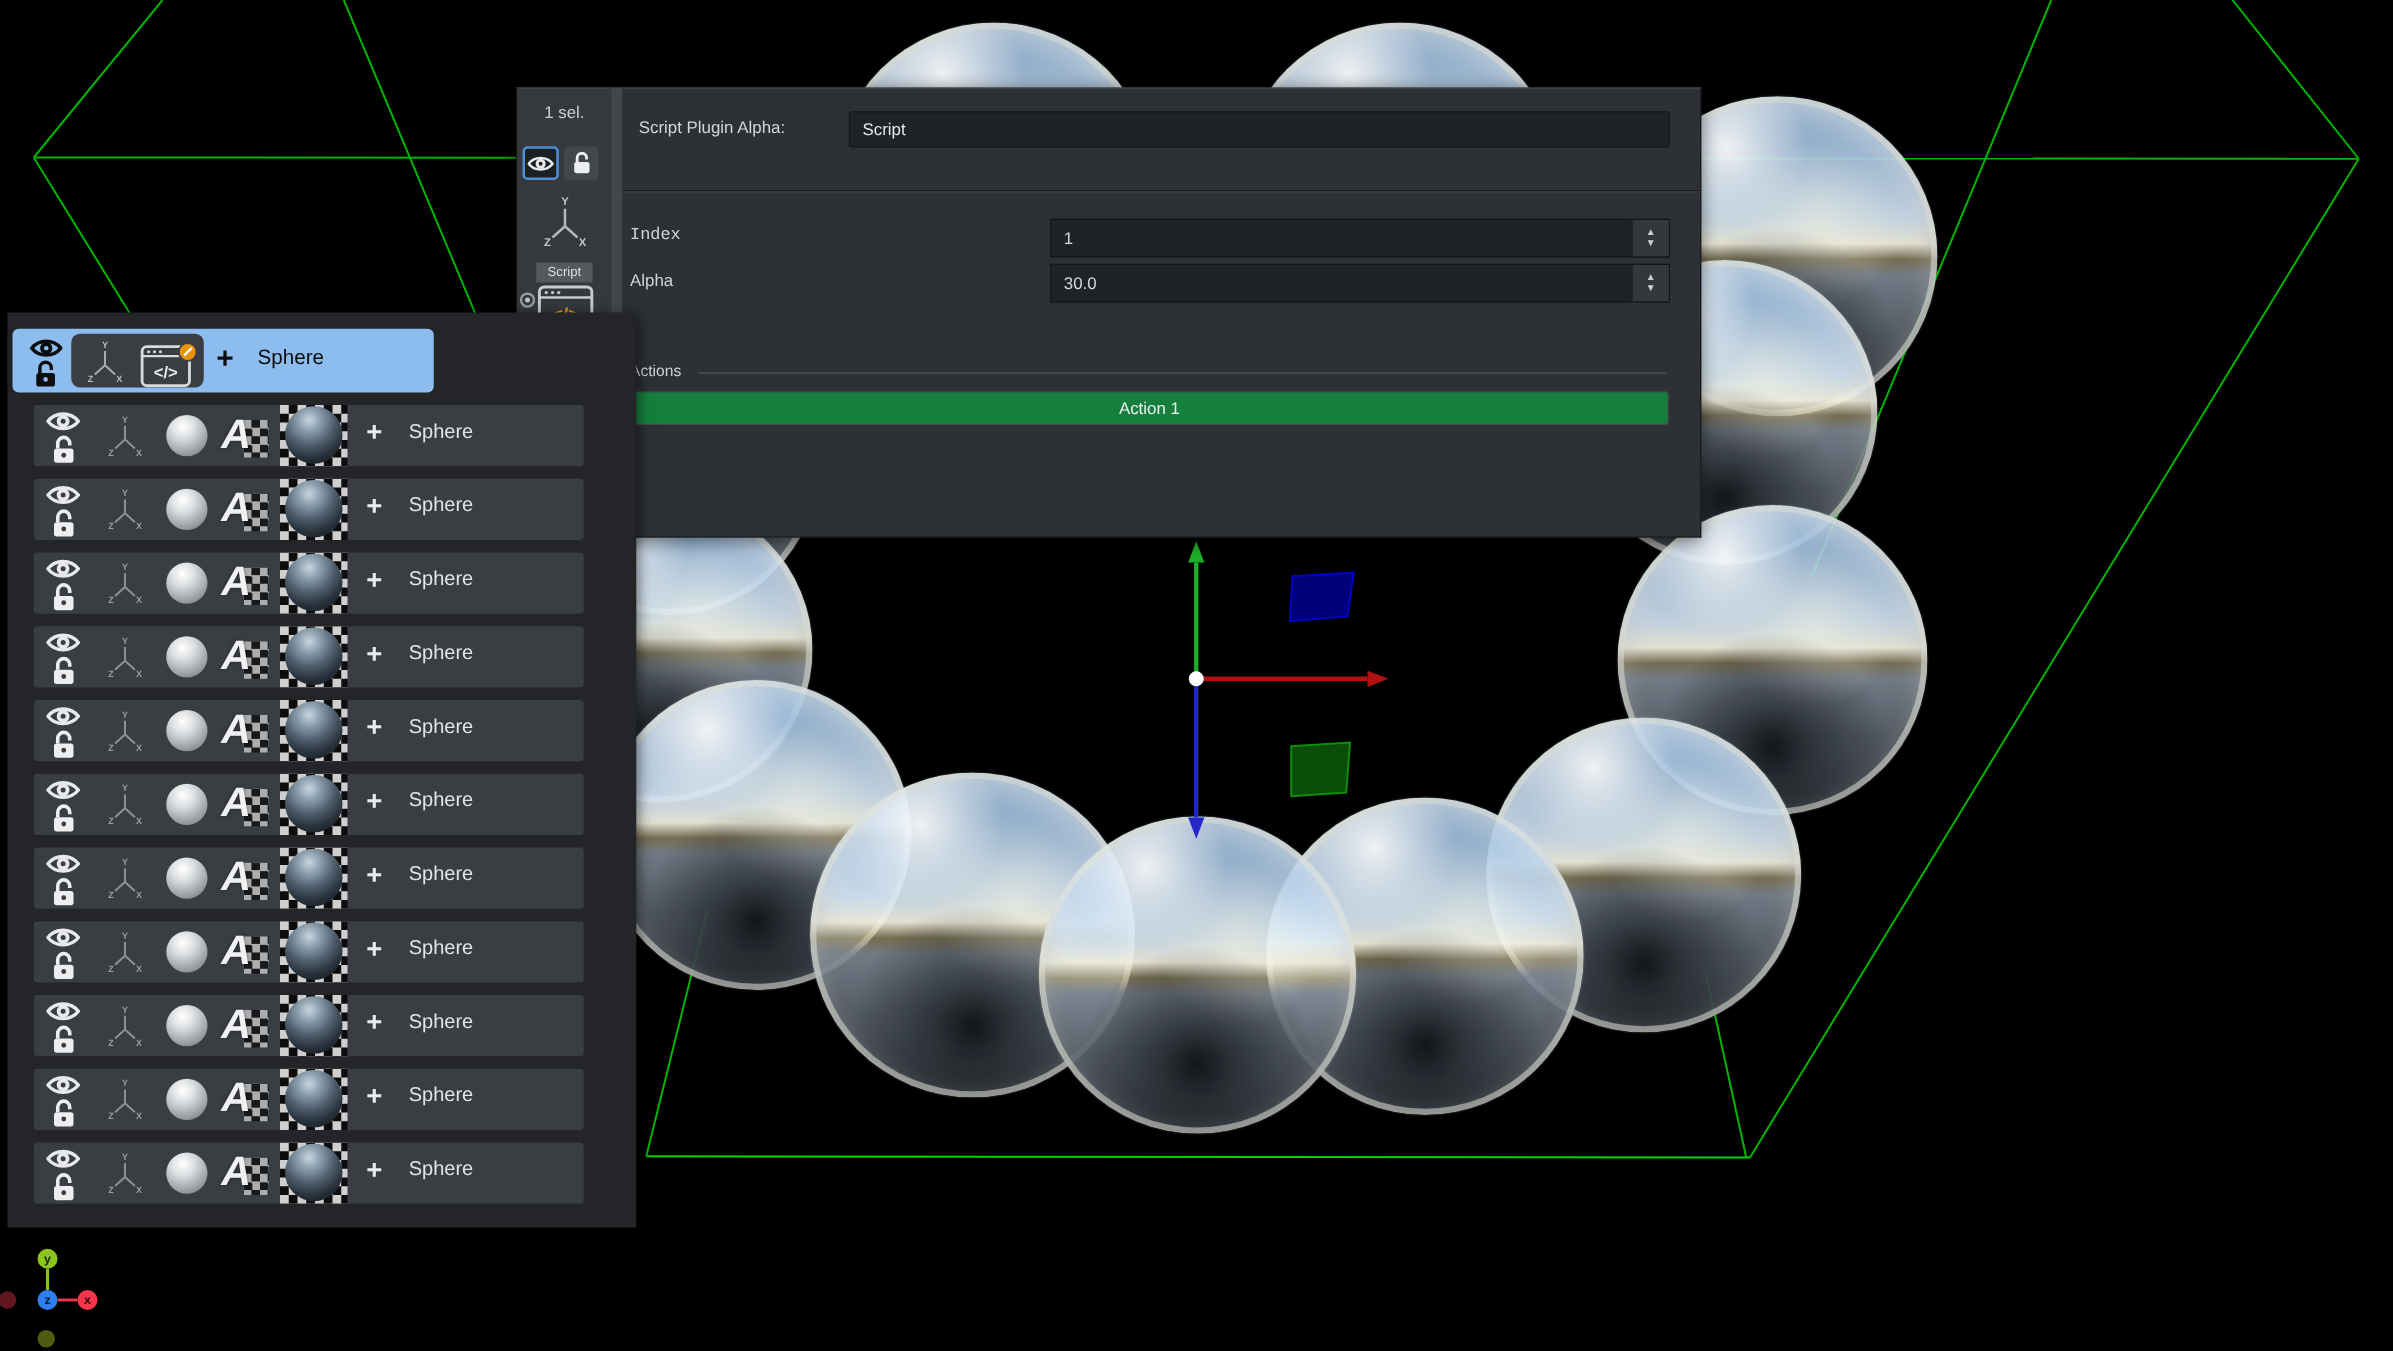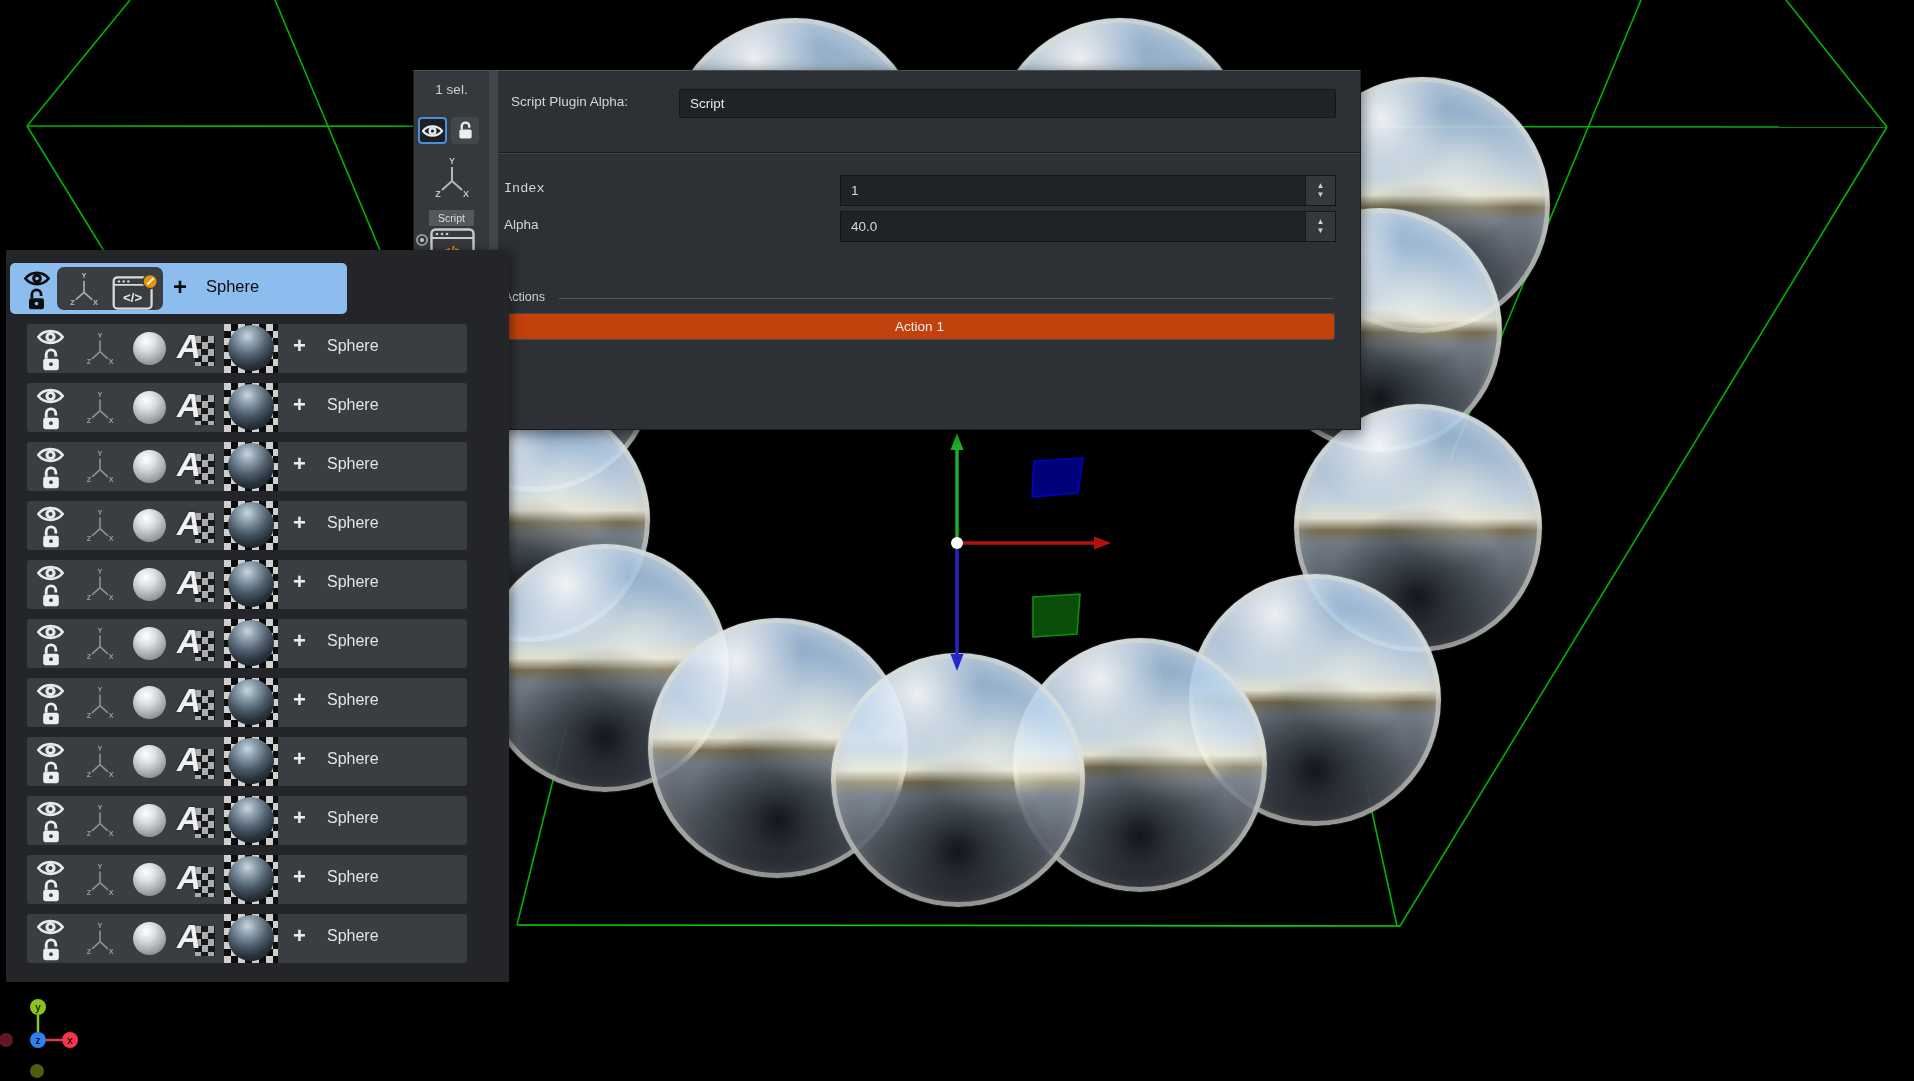--- a/index.html
+++ b/index.html
@@ -49,21 +49,21 @@
   .num-field { position:absolute; background:#1f2226; border:1px solid #141619; color:#d5d9dc;
     font-size:13.5px; }
   .num-val { position:absolute; left:10px; top:0; line-height:29px; }
   .spinner { position:absolute; right:0; top:0; bottom:0; width:30px; background:#34373c;
     border-left:1px solid #17191c; display:flex; flex-direction:column; align-items:center;
     justify-content:center; gap:1px; color:#cdd0d3; font-size:8px; line-height:8px; }
   .divider { position:absolute; left:84px; right:0; height:0; border-top:1px solid #1b1d20;
     border-bottom:1px solid #3e4145; }
   .legend-text { position:absolute; color:#cfd2d5; font-size:12.5px; }
   .legend-line { position:absolute; height:1px; background:#54575b; }
-  .action-btn { position:absolute; height:27px; background:#c2410c; border:1px solid #45484c;
+  .action-btn { position:absolute; height:27px; background:#15803d; border:1px solid #45484c;
     border-radius:3px; color:#eef0f2; font-size:13.5px; text-align:center; }
 
   
   #outliner { position:absolute; left:6px; top:250px; width:503px; height:732px; z-index:20;
     background:#232529; box-shadow:2px 2px 10px rgba(0,0,0,.5); }
   #sel-tab { position:absolute; left:0; top:13px; width:12px; height:51px; background:#1f2124;
     border-radius:4px 0 0 4px; }
   #sel-row { position:absolute; left:4px; top:13px; width:337px; height:51px; background:#8dbdee;
     border-radius:5px; }
   #sel-row .icon-box { position:absolute; left:47px; top:4px; width:106px; height:43px;
@@ -200,21 +200,21 @@
     <div class="insp-label" style="left:6px; top:110px;font-family:Liberation Mono, monospace;">Index</div>
     <div class="num-field" style="left:342px; top:104px; width:496px; height:31px;">
       <span class="num-val">1</span>
       <span class="spinner">
           <span>▲</span>
           <span>▼</span>
         </span>
     </div>
     <div class="insp-label" style="left:6px; top:146px;">Alpha</div>
     <div class="num-field" style="left:342px; top:140px; width:496px; height:31px;">
-      <span class="num-val">40.0</span>
+      <span class="num-val">30.0</span>
       <span class="spinner">
           <span>▲</span>
           <span>▼</span>
         </span>
     </div>
 
     <div class="legend-text" style="left:6px; top:219px;">Actions</div>
     <div class="legend-line" style="left:61px; right:27px; top:227px;"></div>
     <button class="action-btn" style="left:6px; top:242px; width:831px;">Action 1</button>
   </div>

